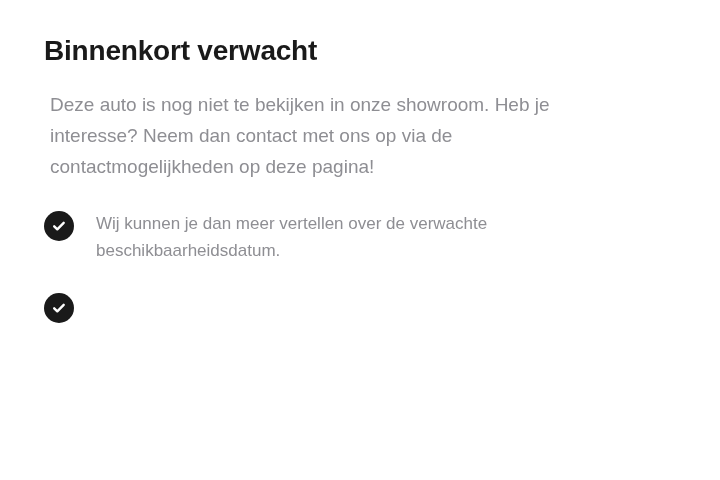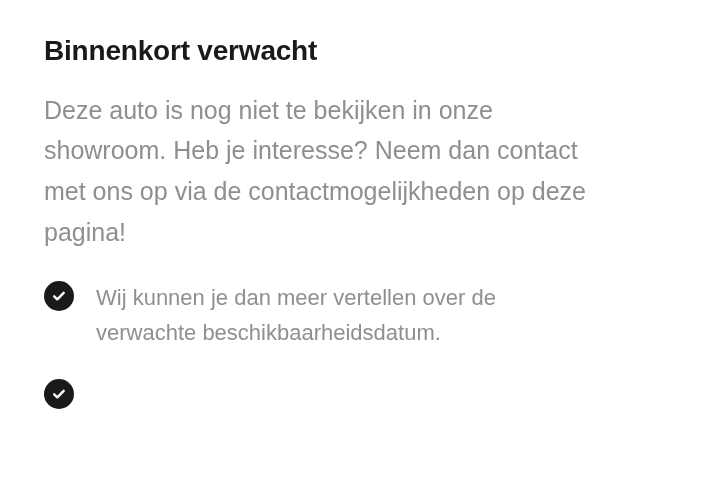--- a/index.html
+++ b/index.html
@@ -25,24 +25,24 @@
   }
   .title {
     font-size: 28px;
     font-weight: bold;
     color: #1a1a1a;
     letter-spacing: -0.2px;
     margin: 0 0 22px 0;
     line-height: 1.2;
   }
   .intro {
-    font-size: 25px;
+    font-size: 19px;
     color: #8e8e93;
     line-height: 1.63;
-    margin: 0 0 26px 0;
+    margin: 0 0 26px 6px;
     max-width: 570px;
     font-weight: 500;
   }
   .bullets {
     margin: 0;
     padding: 0;
     list-style: none;
   }
   .bullet {
     display: flex;
@@ -58,21 +58,21 @@
     display: flex;
     align-items: center;
     justify-content: center;
     margin-top: 2px;
   }
   .check-badge svg {
     display: block;
   }
   .bullet-text {
     margin-left: 22px;
-    font-size: 22px;
+    font-size: 17px;
     color: #8e8e93;
     line-height: 1.62;
     max-width: 470px;
     font-weight: 500;
     padding-top: 1px;
   }
 </style>
 </head>
 <body>
 

